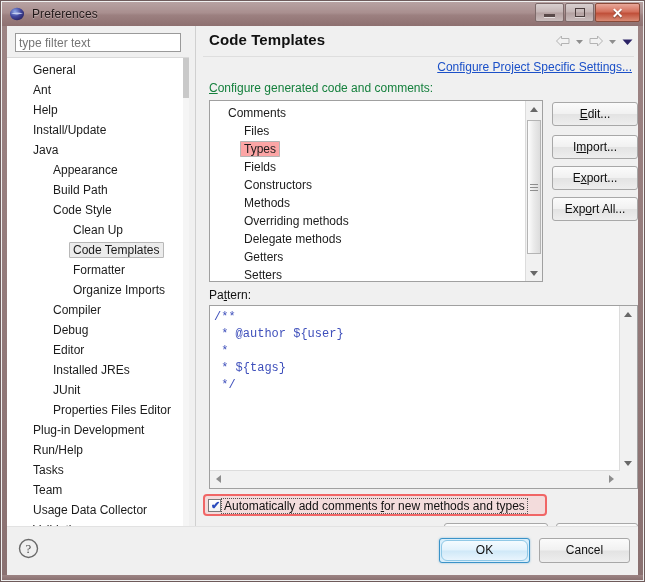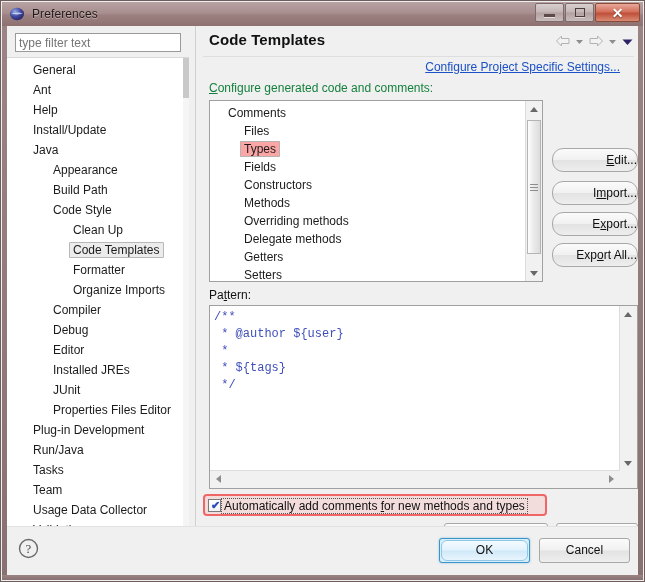--- a/index.html
+++ b/index.html
@@ -211,21 +211,21 @@
   .nav-caret { width: 11px; height: 11px; display:block; }
   #header-rule {
     position: absolute;
     left: 6px; right: 4px; top: 30px;
     height: 1px;
     background: #dedede;
   }
 
   #link-row {
     position: absolute;
-    right: 18px; top: 34px;
+    right: 6px; top: 34px;
     font-size: 12px;
   }
   #proj-link {
     color: #1b50c8;
     text-decoration: underline;
     cursor: pointer;
   }
 
   #configure-label {
     position: absolute;
@@ -306,25 +306,24 @@
   .side-btn {
     position: absolute;
     left: 355px;
     width: 86px; height: 24px;
     box-sizing: border-box;
     font-family: "Liberation Sans", sans-serif;
     font-size: 12px;
     color: #0f0f0f;
     background: linear-gradient(180deg, #fbfbfb 0%, #f1f1f1 48%, #e3e3e3 52%, #eeeeee 100%);
     border: 1px solid #a8a8a8;
-    border-radius: 11px;
-    text-align: right;
+    border-radius: 3px;
+    text-align: center;
     line-height: 22px;
     cursor: default;
-    margin-top: 46px;
   }
   #btn-edit     { top: 76px; }
   #btn-import   { top: 109px; }
   #btn-export   { top: 140px; }
   #btn-exportall{ top: 171px; }
 
   
   #pattern-label {
     position: absolute;
     left: 12px; top: 262px;
@@ -550,21 +549,21 @@
             <div class="tree-item lvl3 selected"><span>Code Templates</span></div>
             <div class="tree-item lvl3"><span>Formatter</span></div>
             <div class="tree-item lvl3"><span>Organize Imports</span></div>
             <div class="tree-item lvl2"><span>Compiler</span></div>
             <div class="tree-item lvl2"><span>Debug</span></div>
             <div class="tree-item lvl2"><span>Editor</span></div>
             <div class="tree-item lvl2"><span>Installed JREs</span></div>
             <div class="tree-item lvl2"><span>JUnit</span></div>
             <div class="tree-item lvl2"><span>Properties Files Editor</span></div>
             <div class="tree-item lvl1"><span>Plug-in Development</span></div>
-            <div class="tree-item lvl1"><span>Run/Java</span></div>
+            <div class="tree-item lvl1"><span>Run/Help</span></div>
             <div class="tree-item lvl1"><span>Tasks</span></div>
             <div class="tree-item lvl1"><span>Team</span></div>
             <div class="tree-item lvl1"><span>Usage Data Collector</span></div>
             <div class="tree-item lvl1"><span>Validation</span></div>
           </div>
         <div id="tree-scrollbar">
           <div id="tree-thumb"></div>
         </div>
       </div>
     </div>

